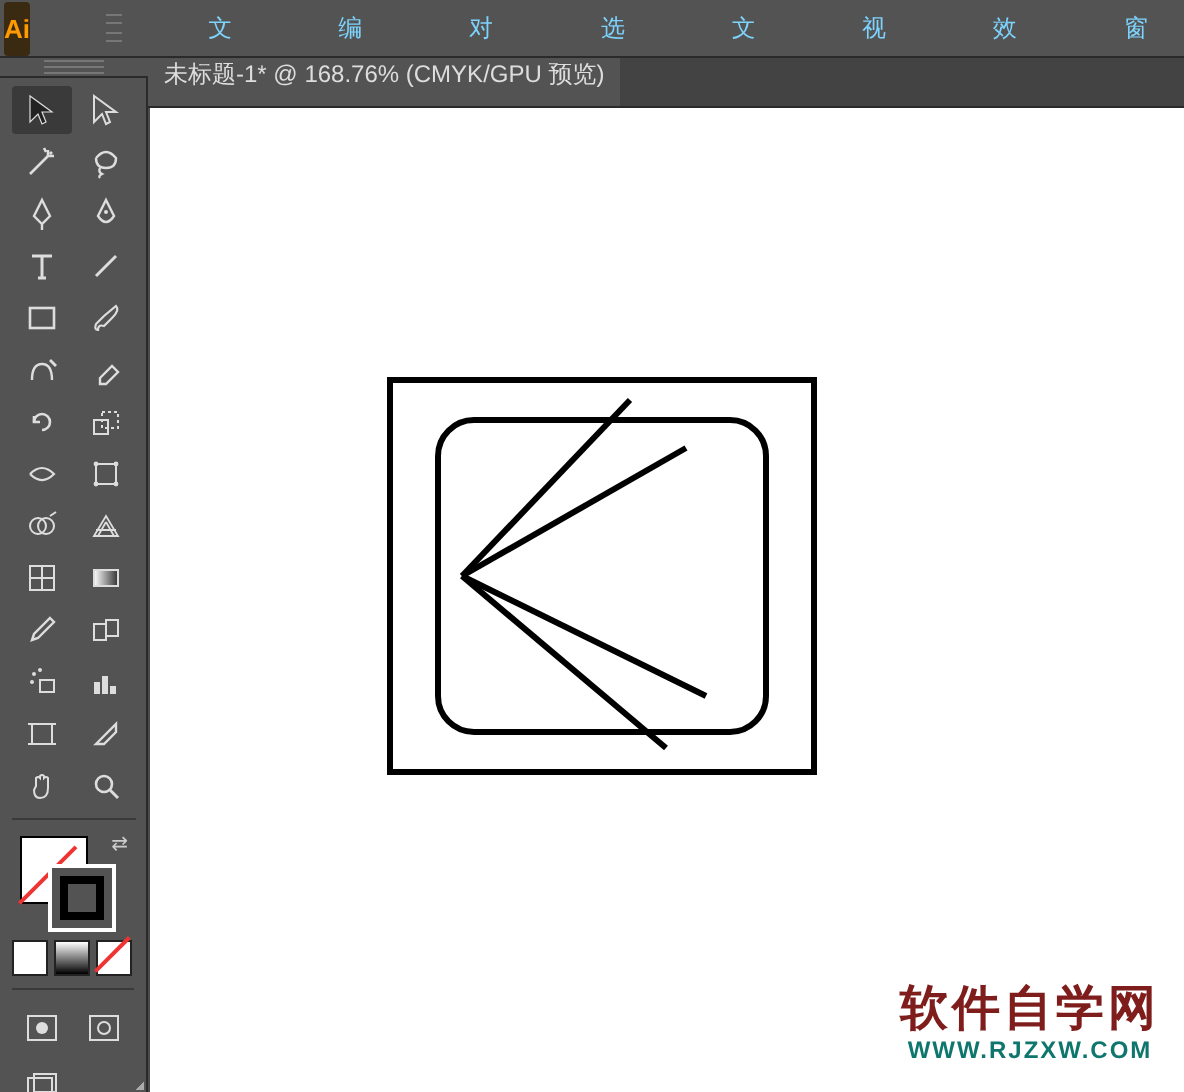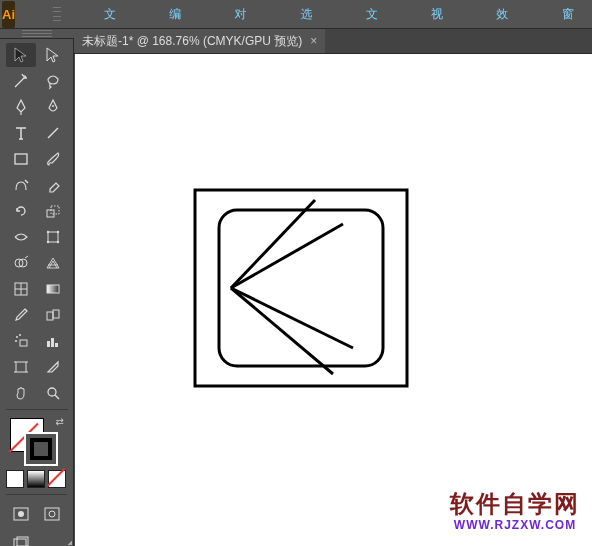--- a/index.html
+++ b/index.html
@@ -3,21 +3,21 @@
 <meta charset="utf-8">
 <style>
   * { margin: 0; padding: 0; box-sizing: border-box; font-family: "Microsoft YaHei", Arial, sans-serif; }
   body { background: #4a4a4a; width: 592px; height: 546px; overflow: hidden; position: relative; }
   .menubar { height: 29px; background: #535353; display: flex; align-items: center; border-bottom: 1px solid #2a2a2a; gap: 28px; }
   .ai-logo { width: 27px; height: 27px; background: #3a2a12; color: #ff9a00; display: flex; align-items: center; justify-content: center; font-weight: bold; font-size: 13px; margin: 0 2px; border-radius: 2px; }
   .sep { width: 8px; height: 18px; margin: 0 6px 0 8px; display:flex; flex-direction:column; justify-content:space-around;}
   .sep span{height:1px;background:#777;width:8px;}
   .menu-item { color: #7dd3fc; font-size: 12px; padding: 0 9px; height: 29px; line-height: 29px; cursor: pointer; }
   .tabstrip { position:absolute; left:74px; top:29px; right:0; height:25px; background:#434343; display:flex; align-items:stretch; border-bottom:1px solid #2a2a2a;}
-  .tab { background:#535353; color:#ddd; font-size:12px; padding:0 8px; display:flex; align-items:center; gap:8px;}
+  .tab { background:#535353; color:#ddd; font-size:12px; padding:0 8px; display:flex; align-items:center; gap:8px;flex-direction:column;}
   .tab-close{color:#bbb; font-size:12px; cursor:pointer;}
   .top-handle{height:10px; width:74px; background:#535353; border-bottom:1px solid #2a2a2a; display:flex; align-items:center; justify-content:center;}
   .top-handle span{width:30px;height:1px;background:#777; box-shadow:0 3px 0 #777, 0 -3px 0 #777;}
   .left-col{position:absolute; left:0; top:29px; width:74px; bottom:0; background:#535353; border-right:1px solid #2a2a2a;}
   .tool-grid{display:grid; grid-template-columns: repeat(2, 30px); gap:2px 2px; padding:4px 6px 2px 6px;}
   .tool{width:30px;height:24px; display:flex; align-items:center; justify-content:center; color:#ddd; cursor:pointer; border-radius:2px;}
   .tool.selected{background:#3a3a3a;}
   .tool svg{width:18px;height:18px;}
   .corner{position:absolute; right:1px; bottom:1px; width:0;height:0; border-right:4px solid #aaa; border-top:4px solid transparent;}
   .sep-row{grid-column:1/3; height:1px; background:#3a3a3a; margin:2px 0;}
@@ -33,21 +33,21 @@
   .mini-sw.grad{background:linear-gradient(#fff,#000);}
   .mini-sw.none{background:#fff; position:relative;}
   .mini-sw.none::after{content:"";position:absolute;left:-2px;top:14px;width:24px;height:2px;background:#e33;transform:rotate(-45deg);transform-origin:left top;}
   .mode-row{display:flex; gap:2px; padding:4px 6px;}
   .mode-btn{width:30px;height:22px;background:#535353;display:flex;align-items:center;justify-content:center;cursor:pointer;}
   .mode-btn svg{width:18px;height:16px;}
   .canvas-area{position:absolute; left:75px; top:54px; right:0; bottom:0; background:#fff;}
   .artwork{position:absolute; left:118px; top:134px;}
   .watermark{position:absolute; right:12px; bottom:14px; text-align:center;}
   .wm1{font-size:24px; font-weight:bold; color:#7f1d1d; letter-spacing:2px;}
-  .wm2{font-size:12px; font-weight:bold; color:#6d28d9; letter-spacing:1px; margin-top:-2px;}
+  .wm2{font-size:12px; font-weight:bold; color:#0f766e; letter-spacing:1px; margin-top:-2px;}
 </style>
 </head>
 <body>
 
 <div class="menubar">
   <div class="ai-logo">Ai</div>
   <div class="sep">
       <span></span>
       <span></span>
       <span></span>

